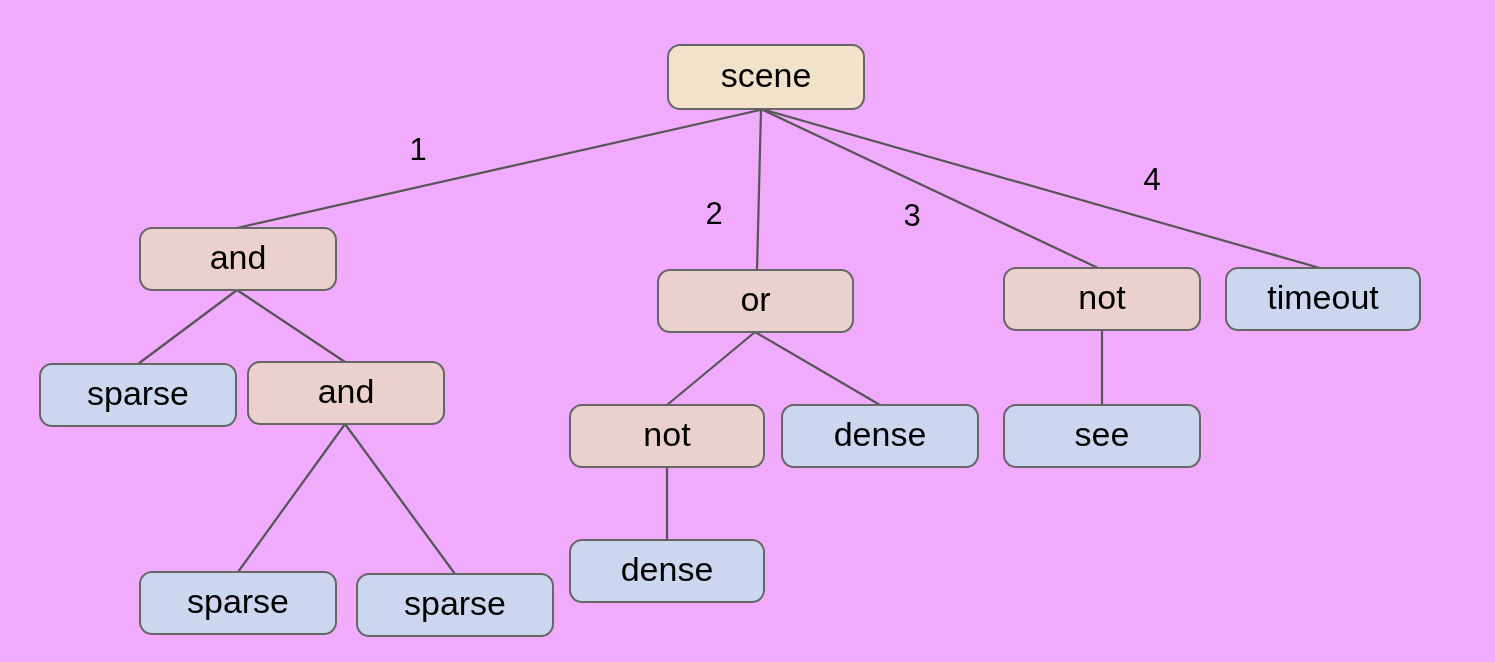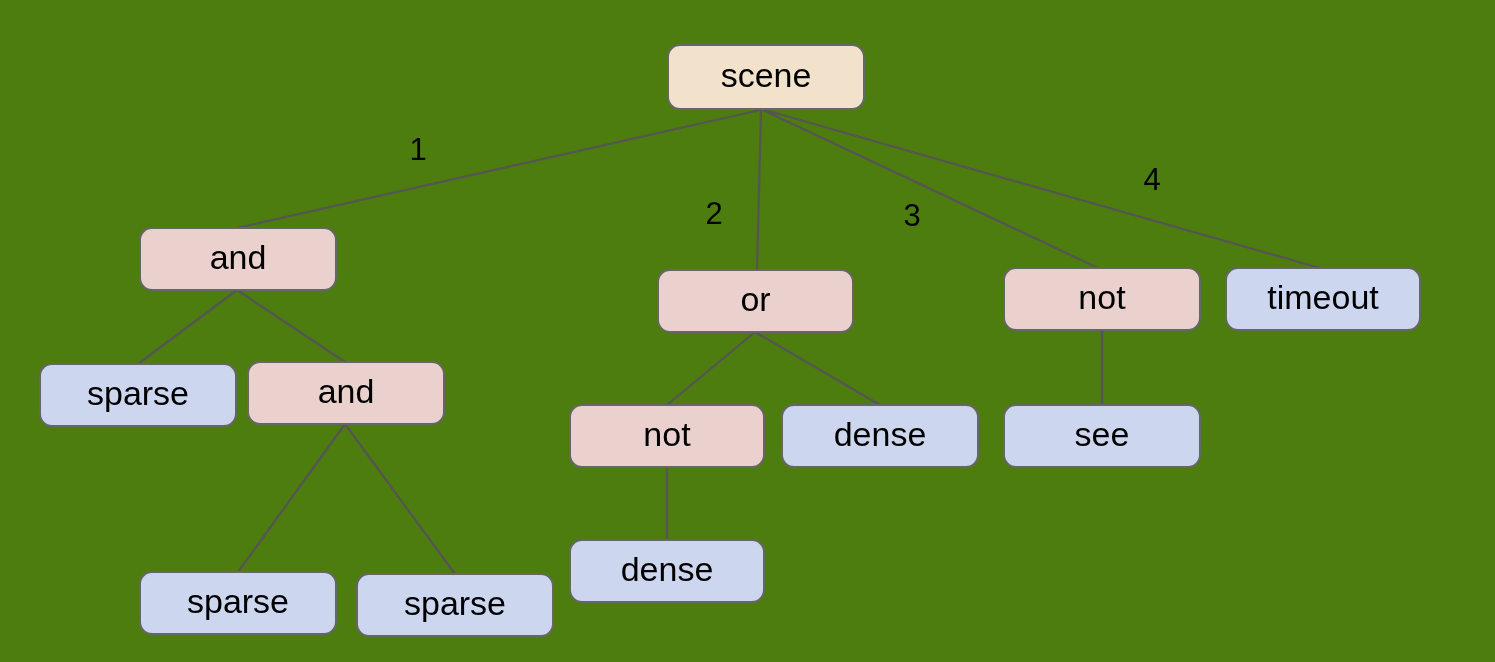--- a/index.html
+++ b/index.html
@@ -7,21 +7,21 @@
     padding: 0;
     background: #ffffff;
   }
   body {
     font-family: "Liberation Sans", sans-serif;
   }
   #diagram-root {
     position: relative;
     width: 1495px;
     height: 662px;
-    background: #4d7c0f;
+    background: #f0abfc;
     overflow: hidden;
   }
   svg#tree-svg {
     position: absolute;
     left: 0;
     top: 0;
     width: 1495px;
     height: 662px;
     display: block;
   }

